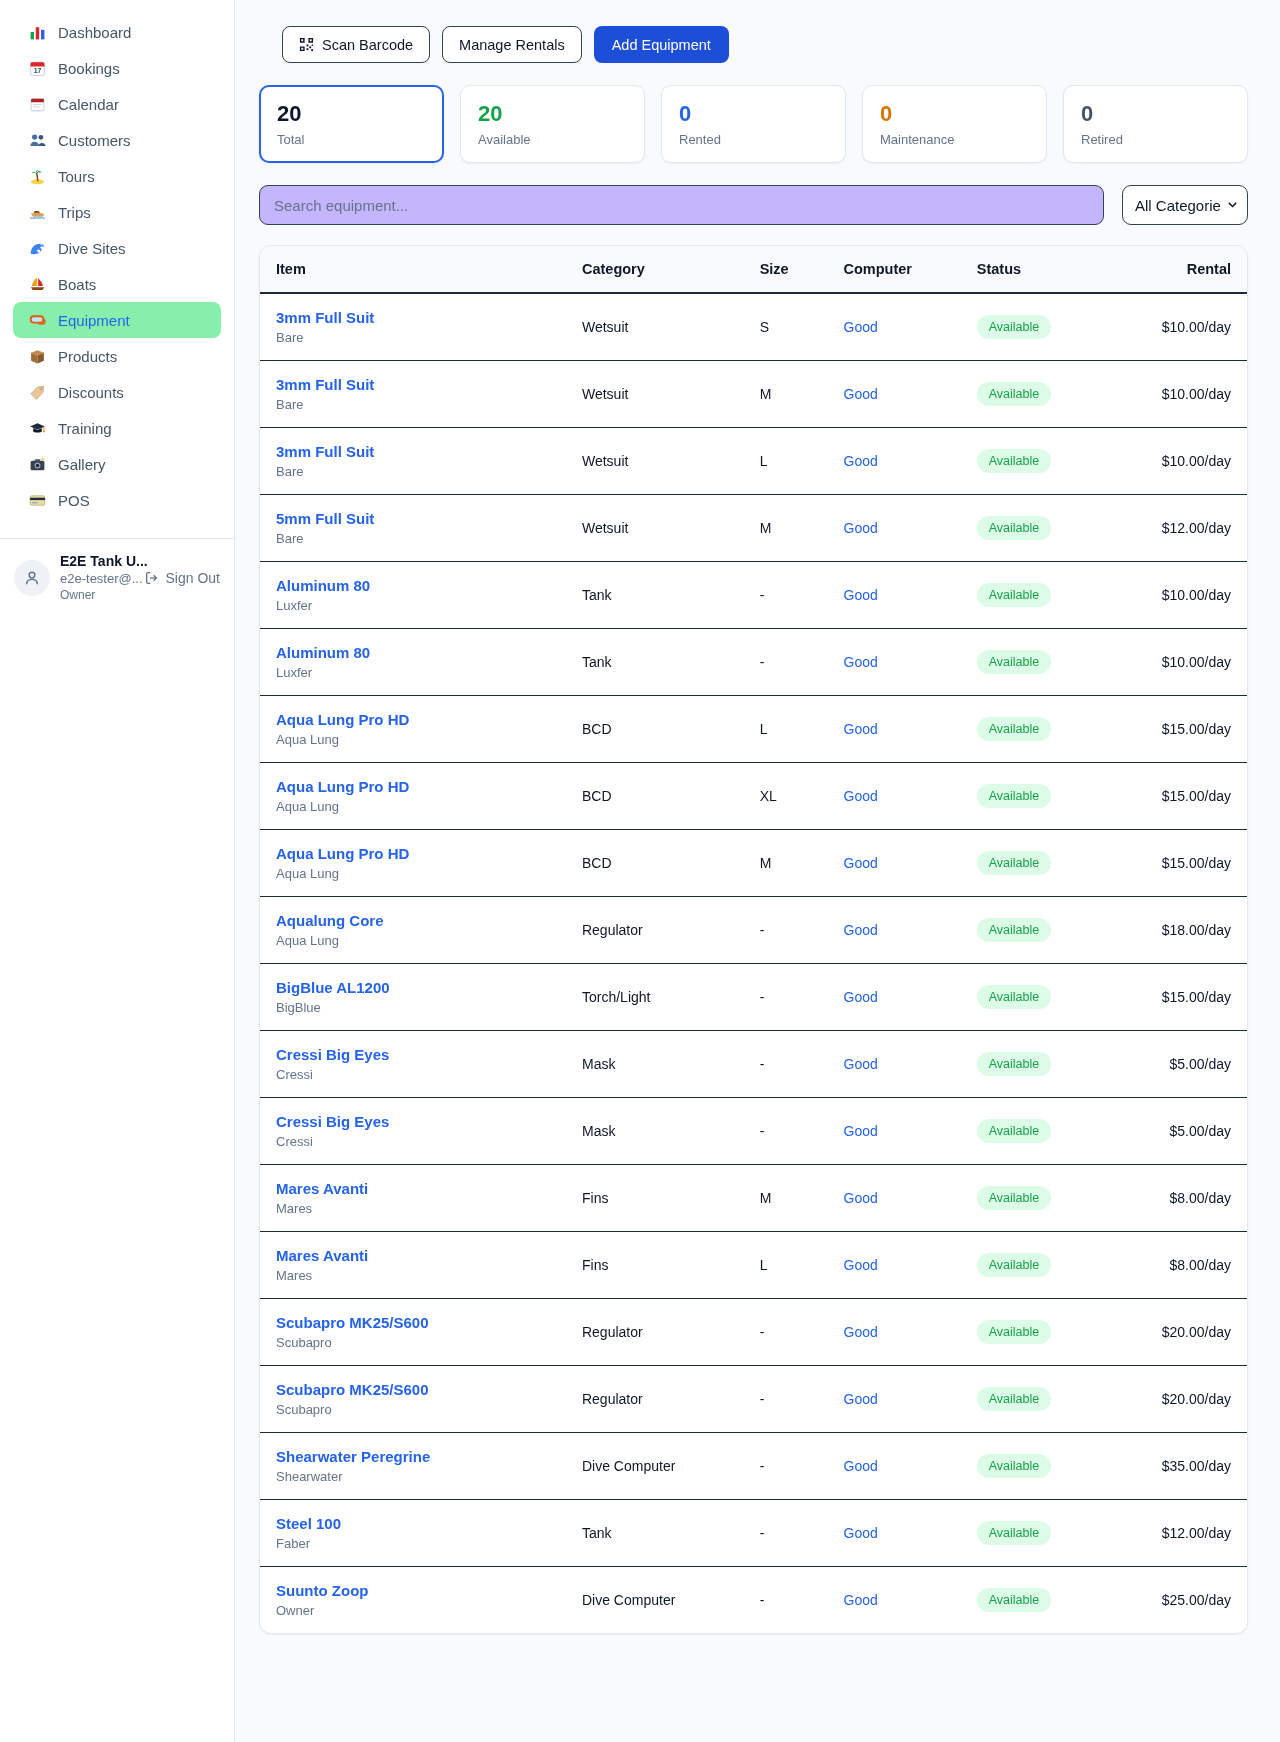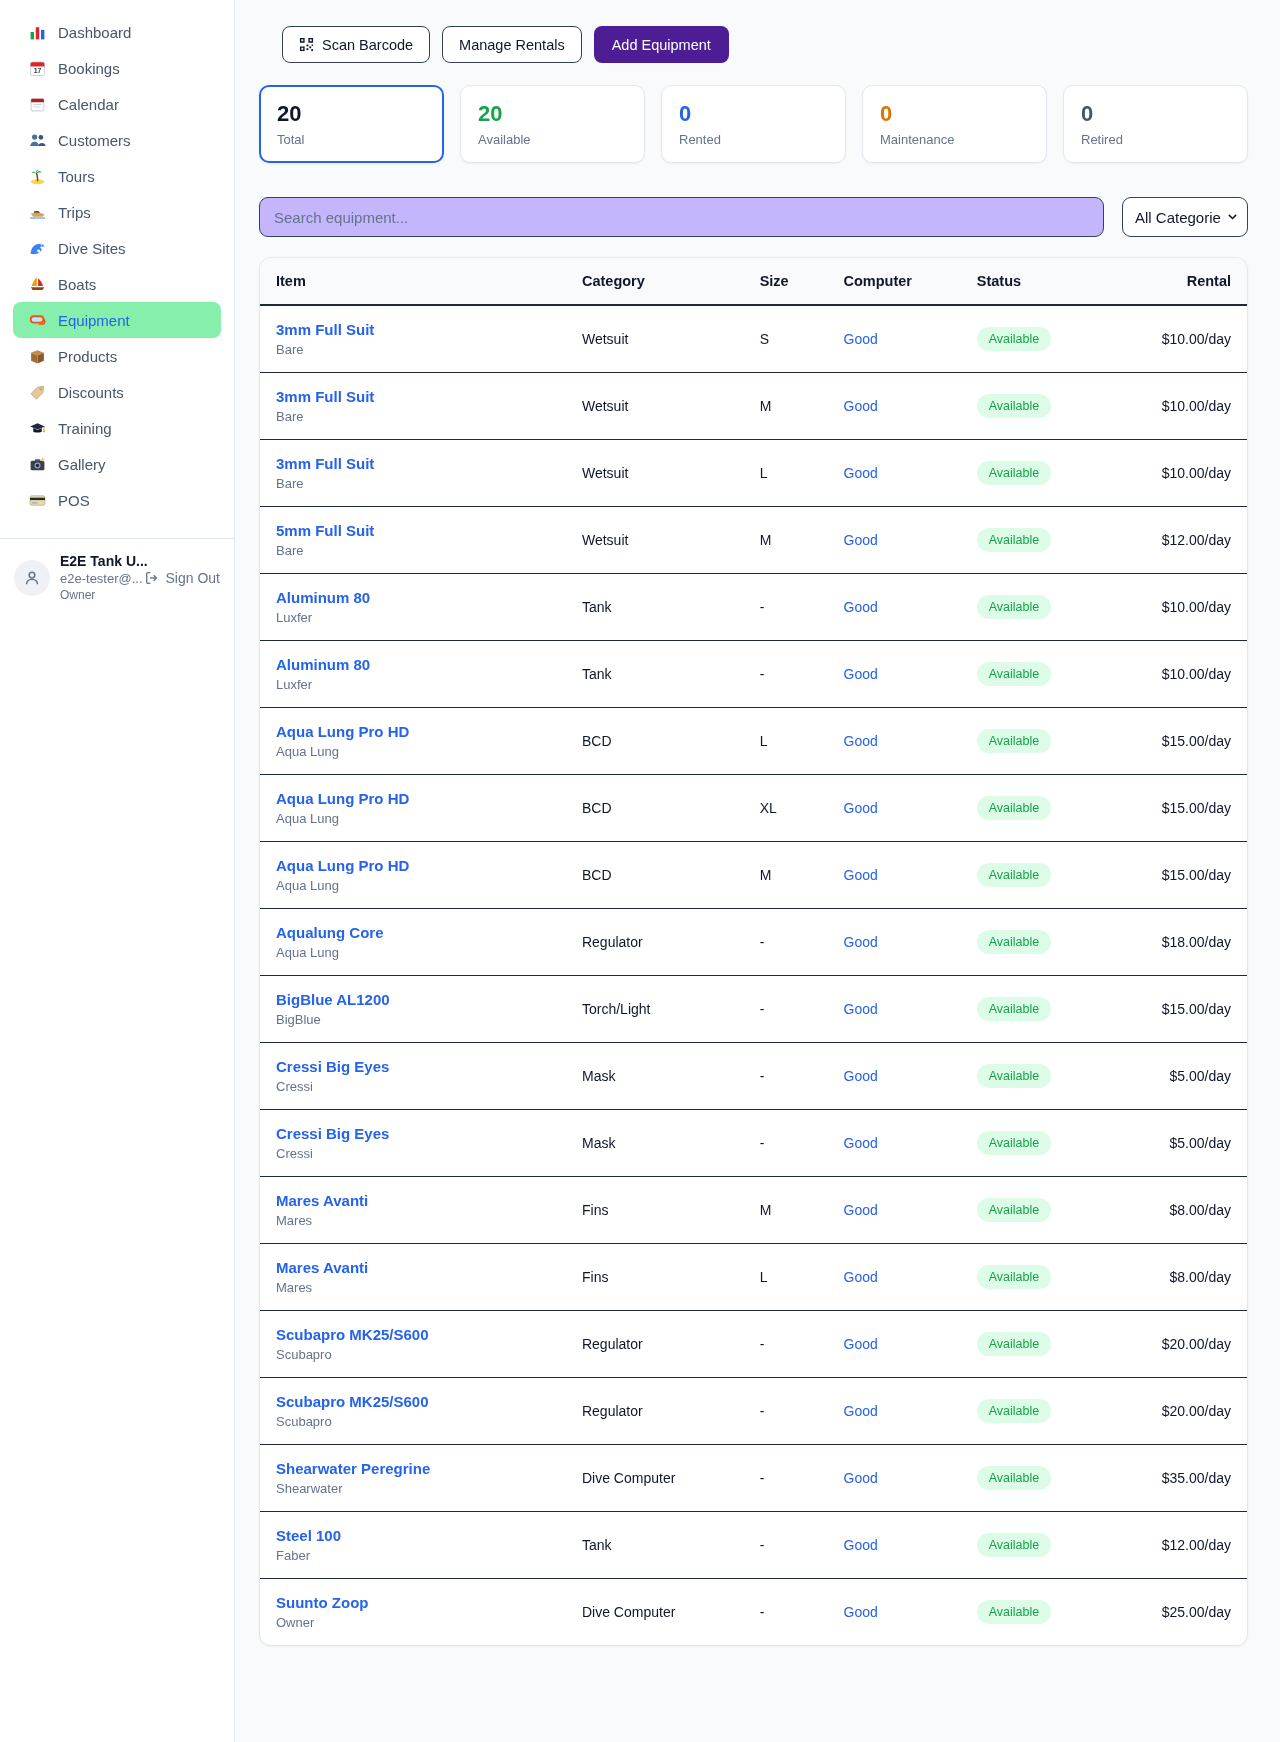--- a/index.html
+++ b/index.html
@@ -45,21 +45,21 @@
   .page-title { font-size:23px; font-weight:800; letter-spacing:-0.3px; color:#0f172a; }
   .page-sub { font-size:14px; color:#64748b; margin-top:7px; }
   .head-actions { display:flex; gap:12px;margin-left:23px; }
   .btn {
     height:37px; display:inline-flex; align-items:center; gap:8px; padding:0 16px;
     border-radius:8px; font-size:14.5px; font-family:inherit; cursor:pointer;
   }
   .btn-outline { background:#fff; border:1.5px solid #334155; color:#0f172a; }
   .btn-primary { border:none; color:#fff; font-weight:500; padding:0 18px; }
   
-  .stats { display:grid; grid-template-columns:repeat(5,1fr); gap:16px; margin-bottom:34px; }
+  .stats { display:grid; grid-template-columns:repeat(5,1fr); gap:16px; margin-bottom:22px; }
   .stat-card {
     background:#fff; border:1px solid #e2e8f0; border-radius:10px; padding:15px 17px;
     box-shadow:0 1px 2px rgba(15,23,42,.05); cursor:pointer;
   }
   .stat-card.selected { border:2px solid #2563eb; padding:14px 16px; }
   .stat-value { font-size:22px; font-weight:800; }
   .stat-label { font-size:13px; color:#64748b; margin-top:5px; }
   
   .filters { display:flex; gap:18px; margin-bottom:20px; }
   .search-input {
@@ -288,21 +288,21 @@
             <rect x="11" y="10" width="2" height="2"></rect>
             <rect x="13.5" y="8" width="1.5" height="1.5"></rect>
             <rect x="8" y="12" width="2" height="2"></rect>
             <rect x="13" y="13" width="2" height="2"></rect>
           </svg>
         <span>Scan Barcode</span>
       </button>
       <button class="btn btn-outline">
         <span>Manage Rentals</span>
       </button>
-      <button class="btn btn-primary" style="background: #4c1d95;">
+      <button class="btn btn-primary" style="background: #1d4ed8;">
         <span>Add Equipment</span>
       </button>
     </div>
   </div>
 
   <div class="stats">
     <div class="stat-card selected">
       <div class="stat-value" style="color: rgb(15, 23, 42);">20</div>
       <div class="stat-label">Total</div>
     </div>

